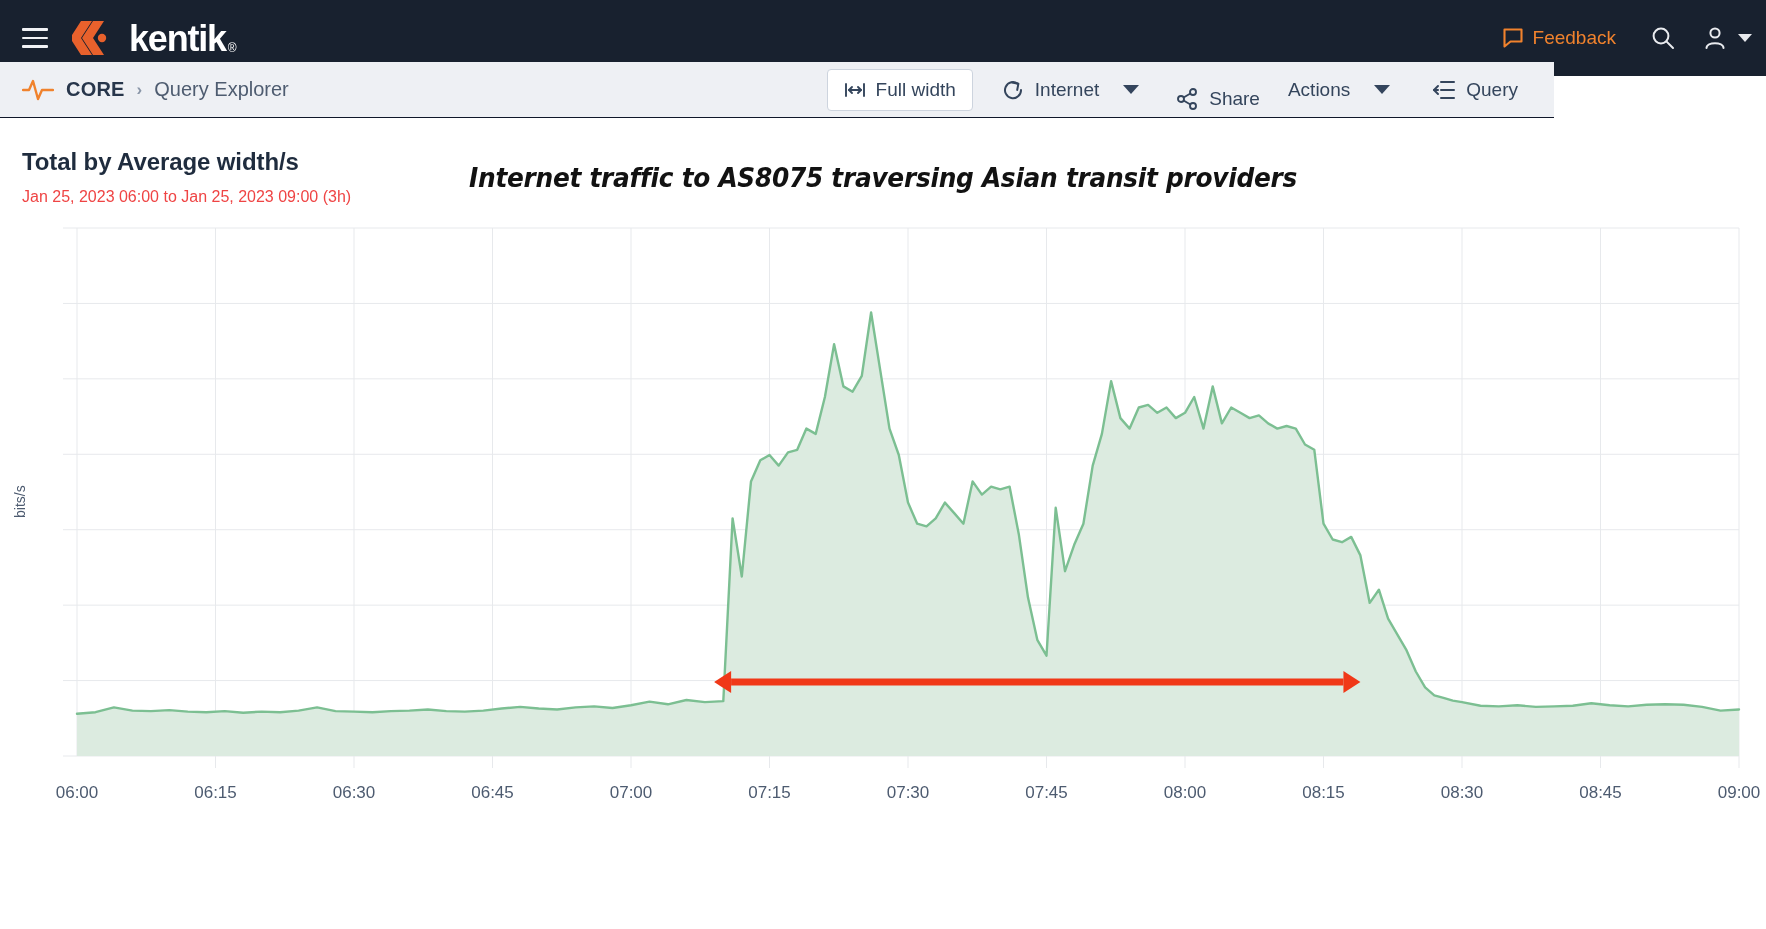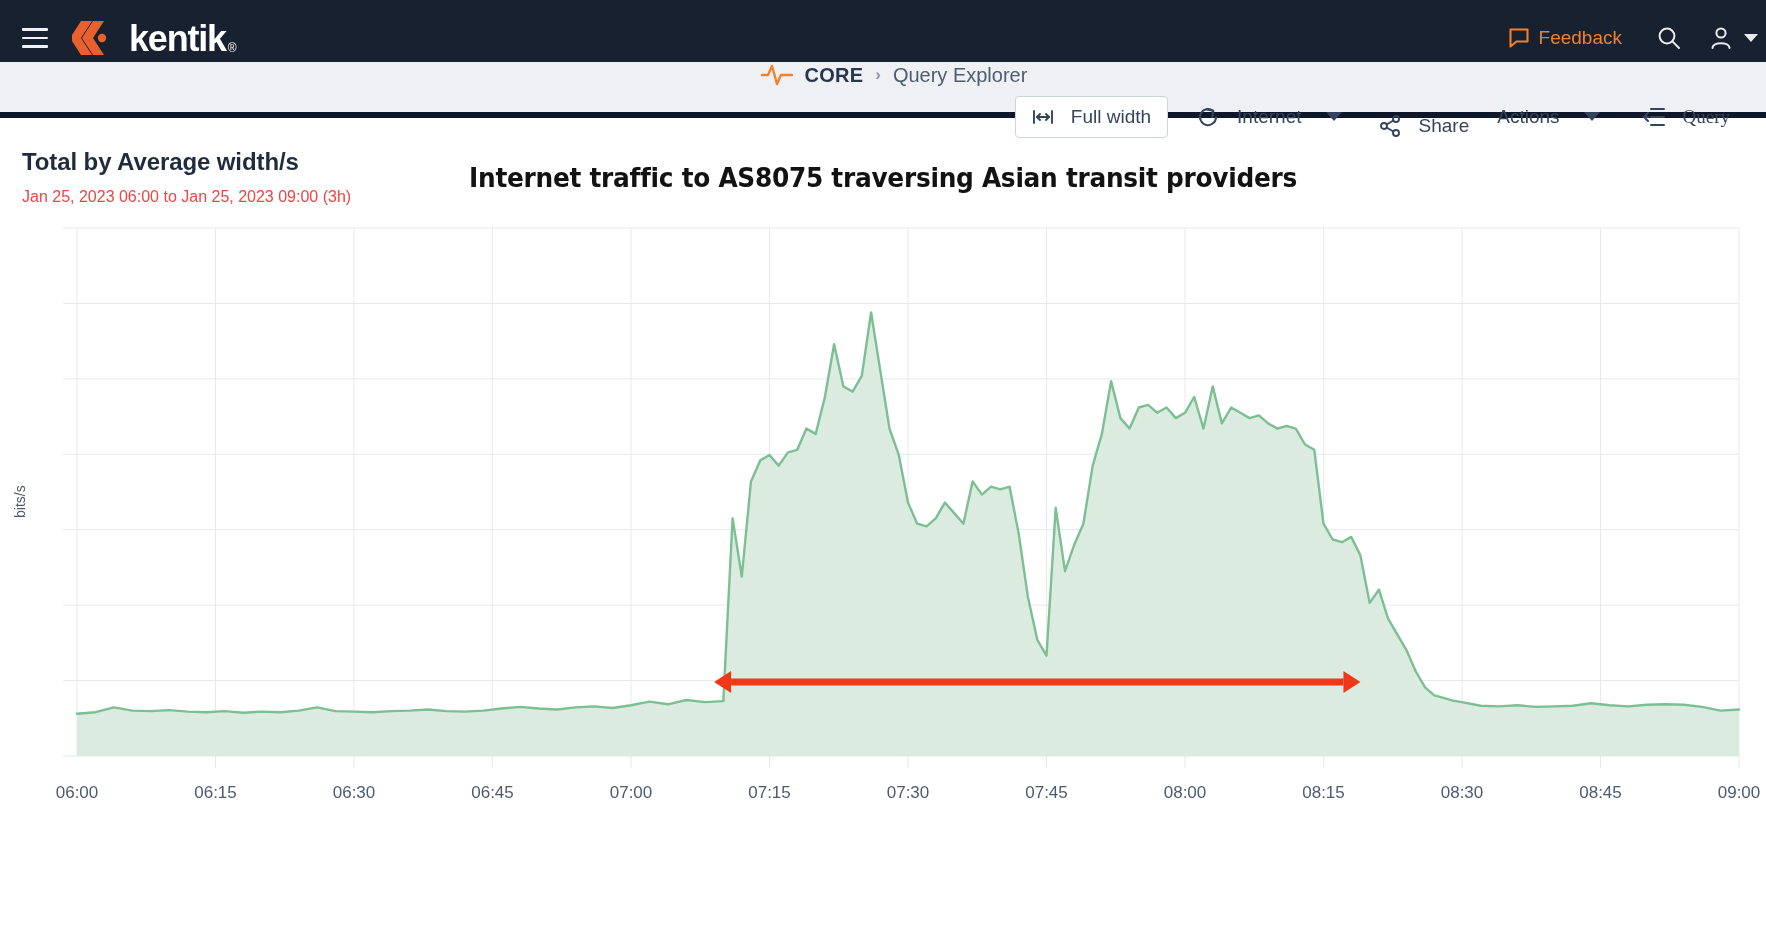--- a/index.html
+++ b/index.html
@@ -26,54 +26,54 @@
   .logo-wrap { display: flex; align-items: flex-end; margin-left: 24px; }
   .logo-mark { width: 52px; height: 38px; }
   .logo-word {
     color: #ffffff; font-size: 36px; font-weight: 700;
     letter-spacing: -1.2px; line-height: 36px; margin-left: 5px;
   }
   .logo-reg { color: #ffffff; font-size: 12px; line-height: 12px; margin-left: 2px; margin-bottom: 3px; }
 
   .topnav-right {
     margin-left: auto; display: flex; align-items: center; gap: 0px;
-    padding-right: 8px;
+    padding-right: 14px;
   }
   .feedback {
     display: flex; align-items: center; gap: 9px;
     color: #f0822d; font-size: 19px; cursor: pointer; margin-right: 28px;
   }
   .nav-icon-btn {
     display: flex; align-items: center; justify-content: center;
     width: 38px; height: 38px; cursor: pointer;
   }
   .caret-down {
     width: 0; height: 0;
     border-left: 7px solid transparent; border-right: 7px solid transparent;
     border-top: 8px solid #e8eaee; margin-left: 4px; cursor: pointer;
   }
 
   
   .crumbbar {
     position: absolute; top: 62px; left: 0;
-    width: 1766px; height: 56px;
-    background: #eef0f4; border-bottom: 6px solid #0f172a;
-    display: flex; align-items: center; flex-direction: column;
+    width: 1554px; height: 56px;
+    background: #eef0f4; border-bottom: 1px solid #0f172a;
+    display: flex; align-items: center;
   }
   .crumb-left { display: flex; align-items: center; margin-left: 22px; gap: 12px; }
   .crumb-core { color: #27364b; font-size: 20px; font-weight: 700; letter-spacing: 0.2px; cursor: pointer; }
   .crumb-sep { color: #8a96a8; font-size: 17px; font-weight: 700; }
   .crumb-page { color: #4e5c70; font-size: 20px; }
 
   .crumb-right {
     margin-left: auto; display: flex; align-items: center;
     padding-right: 22px; gap: 0px;
   }
   .tool-btn {
-    display: flex; align-items: center; gap: 17px;
+    display: flex; align-items: center; gap: 10px;
     color: #34455c; font-size: 19px; cursor: pointer;
     padding: 7px 14px; border-radius: 4px;
     white-space: nowrap;
   }
   .tool-btn.boxed {
     background: #ffffff; border: 1px solid #cdd4de;
     padding: 9px 16px; margin-right: 14px;
   }
   .tool-caret {
     width: 0; height: 0;
@@ -94,20 +94,21 @@
   }
 
   
   .chart-area { position: absolute; left: 0; top: 118px; width: 1766px; height: 811px; }
   .chart-title {
     position: absolute; left: 0; top: 44px; width: 1766px;
     text-align: center;
     font-family: "DejaVu Sans", sans-serif;
     font-size: 27px; font-weight: 700; color: #121212;
     letter-spacing: -0.3px;
+    font-style: italic;
   }
   .chart-title-inner { display: inline-block; transform: scaleX(0.92); transform-origin: center; }
   .chart-svg { position: absolute; left: 0; top: 0; }
   .ylabel {
     position: absolute; left: 12px; top: 400px;
     font-size: 14px; color: #4d5b70;
     transform: rotate(-90deg); transform-origin: left top;
     white-space: nowrap;
   }
   .xaxis-label {
@@ -201,21 +202,21 @@
         <line x1="8.6" y1="13.5" x2="15.4" y2="17.5" stroke="#34455c" stroke-width="1.9"></line>
       </svg>
       <span>Share</span>
     </div>
 
     <div class="tool-btn">
       <span>Actions</span>
     </div>
     <div class="tool-caret"></div>
 
-    <div class="tool-btn" style="margin-left:18px;font-family:Liberation Serif, serif;">
+    <div class="tool-btn" style="margin-left:18px;">
       <svg width="24" height="22" viewBox="0 0 24 22">
         <line x1="9" y1="3" x2="22" y2="3" stroke="#34455c" stroke-width="2" stroke-linecap="round"></line>
         <line x1="9" y1="11" x2="22" y2="11" stroke="#34455c" stroke-width="2" stroke-linecap="round"></line>
         <line x1="9" y1="19" x2="22" y2="19" stroke="#34455c" stroke-width="2" stroke-linecap="round"></line>
         <path d="M6 7 L2 11 L6 15" fill="none" stroke="#34455c" stroke-width="2" stroke-linecap="round" stroke-linejoin="round"></path>
         <line x1="6" y1="11" x2="2" y2="11" stroke="#34455c" stroke-width="2" stroke-linecap="round"></line>
       </svg>
       <span>Query</span>
     </div>
   </div>

